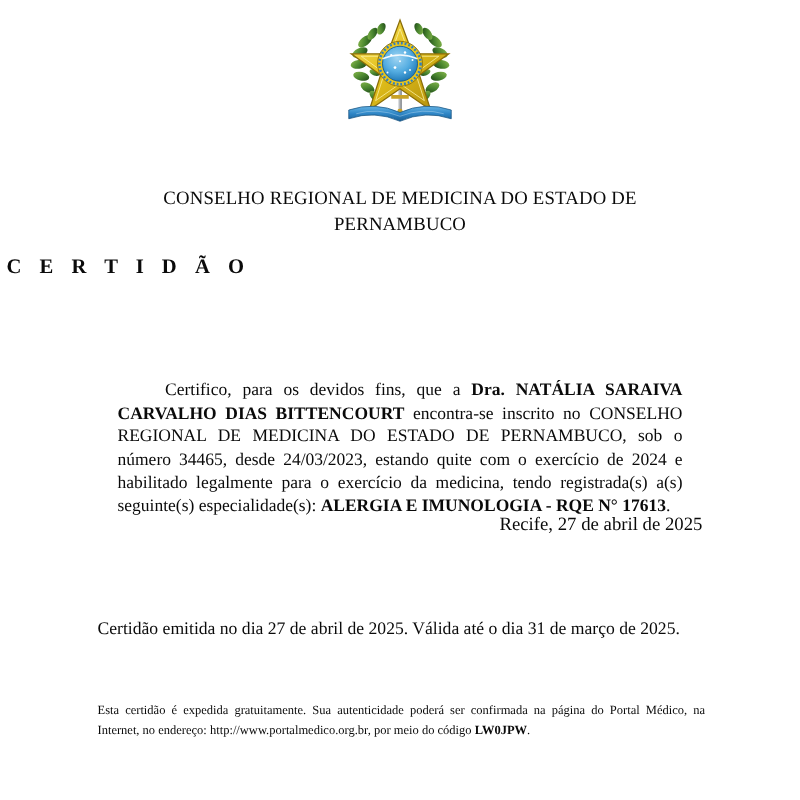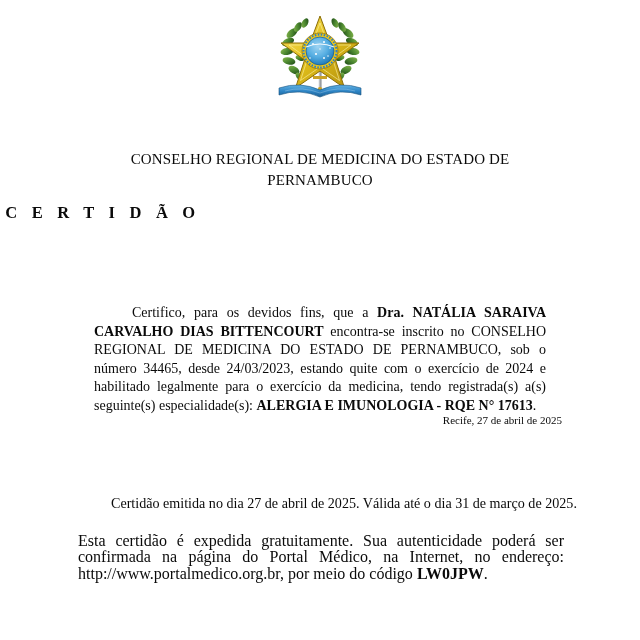--- a/index.html
+++ b/index.html
@@ -88,43 +88,42 @@
   }
   .body-para b { font-weight: 700; }
 
   
   .placedate {
     position: absolute;
     top: 411px;
     left: 78px;
     width: 484px;
     text-align: right;
-    font-size: 11px;
+    font-size: 15px;
     line-height: 18px;
   }
 
   
   .issue-line {
     position: absolute;
     top: 494px;
     left: 78px;
     width: 500px;
     font-size: 14.1px;
     line-height: 18px;
     text-align: left;
-    margin-left: 33px;
   }
 
   
   .footer {
     position: absolute;
-    top: 533px;
+    top: 561px;
     left: 78px;
     width: 486px;
-    font-size: 16px;
+    font-size: 10px;
     line-height: 16.4px;
     text-align: justify;
     text-justify: inter-word;
   }
   .footer b { font-weight: 700; }
 
   .nowrap { white-space: nowrap; }
 </style>
 </head>
 <body>

